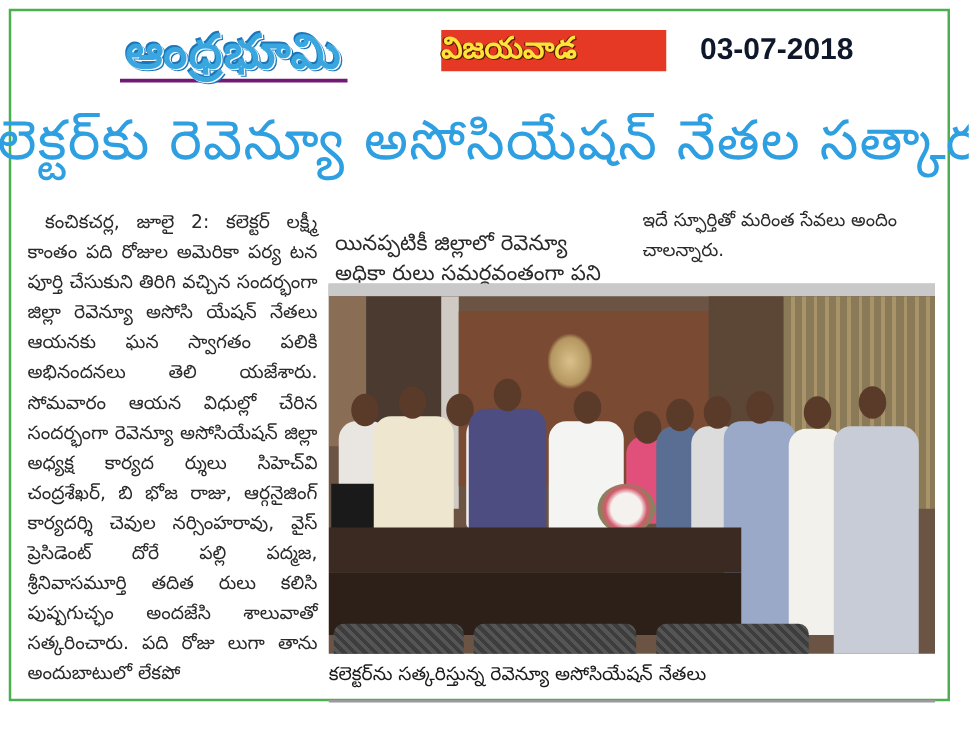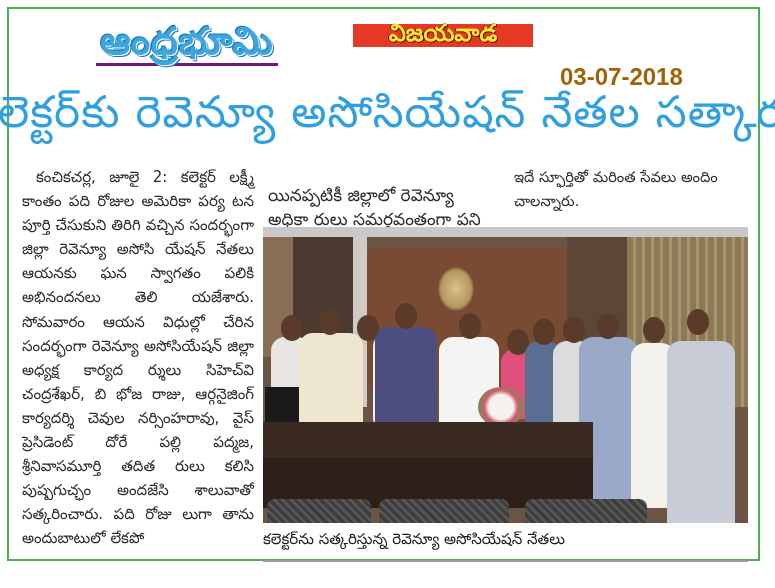--- a/index.html
+++ b/index.html
@@ -15,30 +15,30 @@
       position: absolute; left: 56px; top: 14px; width: 262px; height: 56px;
       display: flex; align-items: center; justify-content: center;
     }
     .masthead-text {
       font-family: "DejaVu Sans", sans-serif; font-weight: bold; font-size: 38px;
       color: #3aa6df; letter-spacing: 1px;
       text-shadow: 1px 1px 0 #ffffff, 2px 2px 0 #1d76b8, -1px -1px 0 #1d76b8;
       border-bottom: 3px solid #701a75; line-height: 44px; padding: 0 4px;
     }
     .edition {
-      position: absolute; left: 353px; top: 24px; width: 180px; height: 23px;
-      background: #e53925; display: flex; align-items: center; justify-content: center;
+      position: absolute; left: 353px; top: 24px; width: 180px; height: 33px;
+      background: #e53925; display: flex; align-items: center; justify-content: flex-start;
     }
     .edition-text {
       font-family: "DejaVu Sans", sans-serif; font-weight: bold; font-size: 24px;
       color: #ffe23a; text-shadow: 1px 1px 0 #5a1a00, -1px 0 0 #5a1a00;
     }
     .date {
       position: absolute; left: 560px; top: 26px; font-family: "Liberation Sans", sans-serif;
-      font-weight: bold; font-size: 24px; color: #a16207; margin-top: 37px;
+      font-weight: bold; font-size: 24px; color: #0f172a;
     }
     .headline {
       position: absolute; left: 30px; top: 82px; width: 720px; height: 70px;
       display: flex; align-items: center; justify-content: center;
       font-family: "DejaVu Sans", sans-serif; font-size: 44px; color: #2e9fe0;
       white-space: nowrap; letter-spacing: 1px;
     }
     .col-left {
       position: absolute; left: 22px; top: 165px; width: 232px;
       font-family: "DejaVu Sans", sans-serif; font-size: 15px; color: #2a2a2a;

